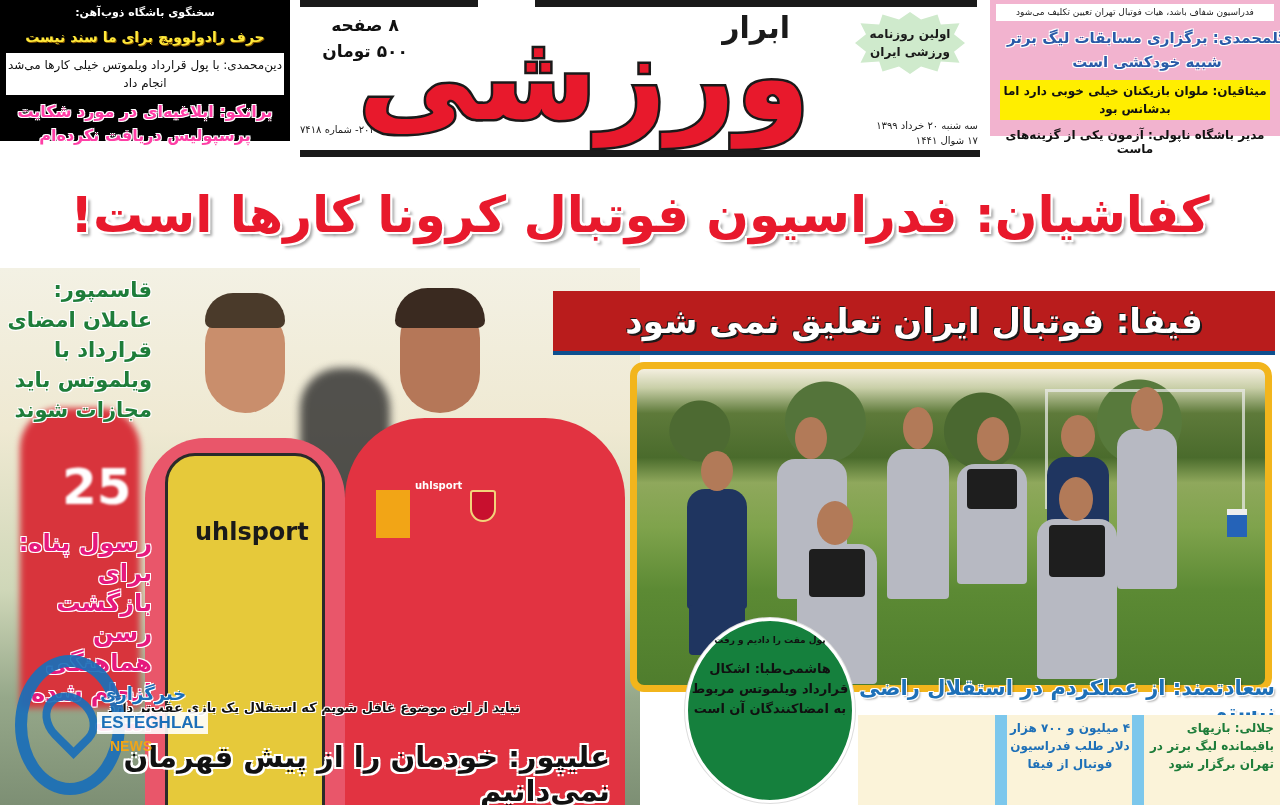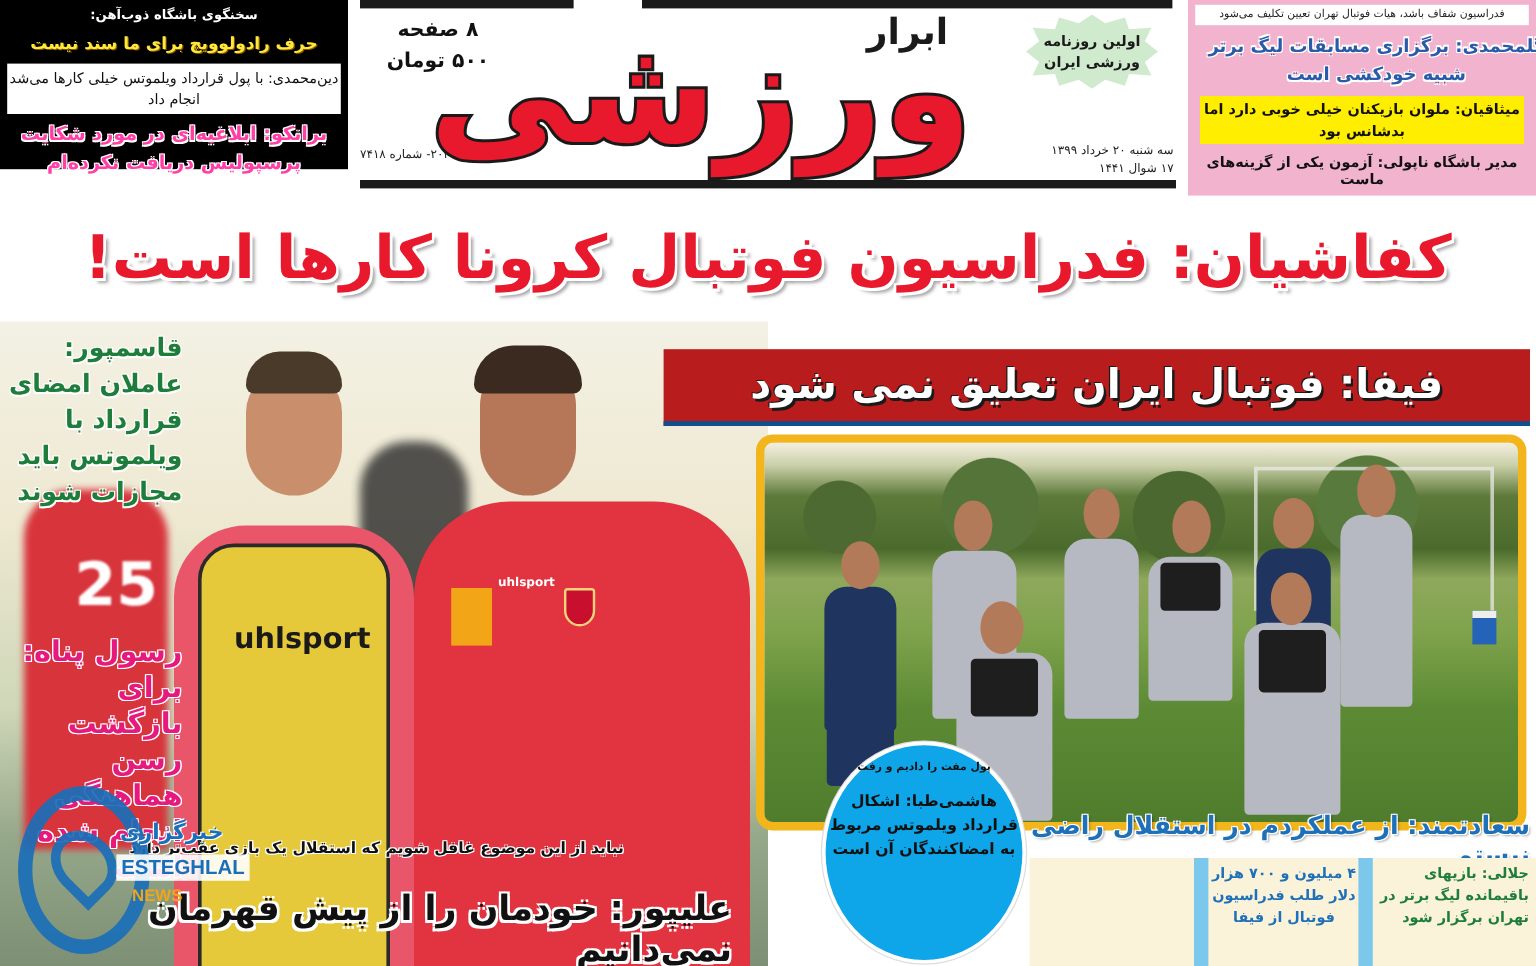--- a/index.html
+++ b/index.html
@@ -22,21 +22,21 @@
   .mast-bar-bottom { left: 300px; top: 150px; width: 680px; }
   .mast-price { left: 300px; top: 12px; width: 130px; text-align: center; font-size: 17px; font-weight: bold; color: #111; line-height: 26px; }
   .mast-greg { left: 300px; top: 124px; width: 150px; text-align: left; direction: rtl; font-size: 10px; color: #222; }
   .mast-logo { left: 470px; top: -6px; width: 340px; height: 160px; }
   .mast-logo-text { position: absolute; left: 0; top: 14px; width: 340px; text-align: center; font-family: "DejaVu Sans", sans-serif; font-weight: 900; font-size: 120px; line-height: 140px; color: #e8192c; letter-spacing: -8px; -webkit-text-stroke: 5px #1a1a1a; paint-order: stroke fill; }
   .mast-logo-small { position: absolute; right: 20px; top: 16px; font-size: 30px; font-weight: bold; color: #1a1a1a; letter-spacing: 2px; }
   .mast-badge { left: 855px; top: 12px; width: 110px; height: 62px; background: #cfeacc; clip-path: polygon(50% 0%, 60% 12%, 75% 4%, 78% 20%, 95% 18%, 90% 36%, 100% 50%, 90% 64%, 95% 82%, 78% 80%, 75% 96%, 60% 88%, 50% 100%, 40% 88%, 25% 96%, 22% 80%, 5% 82%, 10% 64%, 0% 50%, 10% 36%, 5% 18%, 22% 20%, 25% 4%, 40% 12%); display: flex; align-items: center; justify-content: center; text-align: center; font-size: 12px; font-weight: bold; color: #1a1a1a; line-height: 18px; }
   .mast-date { left: 860px; top: 118px; width: 118px; text-align: right; font-size: 10px; color: #222; line-height: 15px; }
 
   
-  .tr-box { left: 990px; top: 0; width: 290px; height: 163px; background: #f2b3cf; }
+  .tr-box { left: 990px; top: 0; width: 290px; height: 136px; background: #f2b3cf; }
   .tr-strip { position: absolute; top: 4px; left: 6px; width: 278px; height: 17px; background: #fff; font-size: 9px; color: #222; text-align: center; line-height: 17px; }
   .tr-title { position: absolute; top: 26px; left: 12px; width: 290px; text-align: center; color: #2a5ba8; font-size: 15px; font-weight: bold; line-height: 24px; text-shadow: 1px 1px 0 #fff, -1px -1px 0 #fff, 1px -1px 0 #fff, -1px 1px 0 #fff; }
   .tr-yellow { position: absolute; top: 80px; left: 10px; width: 270px; height: 40px; background: #ffee00; font-size: 12px; font-weight: bold; color: #111; text-align: center; line-height: 18px; padding-top: 2px; }
   .tr-foot { position: absolute; top: 128px; left: 0; width: 290px; text-align: center; font-size: 12px; font-weight: bold; color: #111; }
 
   
   .headline { left: 10px; top: 180px; width: 1260px; text-align: center; font-size: 50px; font-weight: 900; color: #e8192c; line-height: 70px; text-shadow: 2px 2px 0 #fff, -2px -2px 0 #fff, 2px -2px 0 #fff, -2px 2px 0 #fff, 4px 4px 3px rgba(0,0,0,0.35); letter-spacing: -1px; }
 
   
   .left-photo { left: 0; top: 268px; width: 640px; height: 537px; overflow: hidden;
@@ -79,21 +79,21 @@
     background: linear-gradient(180deg, #f4efe0 0%, #c9cfa8 6%, #5e7a3a 14%, #4a6b2c 28%, #8fa85c 36%, #7fa34c 50%, #5c8a34 70%, #4f7d2d 100%); }
   .tree-line { position: absolute; left: 0; top: 8px; width: 100%; height: 90px; background: radial-gradient(circle at 10% 60%, #4d6a32 0 30px, transparent 31px), radial-gradient(circle at 30% 50%, #54743a 0 40px, transparent 41px), radial-gradient(circle at 55% 60%, #4a6830 0 38px, transparent 39px), radial-gradient(circle at 80% 50%, #587a3c 0 42px, transparent 43px); }
   .goal { position: absolute; right: 20px; top: 20px; width: 200px; height: 120px; border: 3px solid #eee; border-bottom: none; opacity: .7; }
   .pl { position: absolute; background: #b7b9c2; border-radius: 18px 18px 4px 4px; }
   .pl-head { position: absolute; background: #b27a58; border-radius: 50%; }
   .pl-dark { background: #1f3560; }
   .pl-vest { position: absolute; background: #1e1e1e; border-radius: 4px; }
   .cooler { position: absolute; right: 18px; top: 140px; width: 20px; height: 28px; background: #2563b8; border-top: 6px solid #eee; }
 
   
-  .yellow-circle { left: 685px; top: 618px; width: 170px; height: 185px; border-radius: 50%; background: #0ea5e9; border: 3px solid #fff; box-shadow: 0 0 0 1px #ddd; text-align: center; }
+  .yellow-circle { left: 685px; top: 618px; width: 170px; height: 185px; border-radius: 50%; background: #15803d; border: 3px solid #fff; box-shadow: 0 0 0 1px #ddd; text-align: center; }
   .yc-kicker { position: absolute; top: 14px; left: 0; width: 100%; font-size: 9px; font-weight: bold; color: #111; }
   .yc-body { position: absolute; top: 38px; left: 0; width: 100%; font-size: 13px; font-weight: bold; color: #111; line-height: 20px; }
 
   
   .saad-title { left: 855px; top: 676px; width: 420px; text-align: right; font-size: 21px; font-weight: 900; color: #1e70b8; text-shadow: 1px 1px 0 #fff, -1px -1px 0 #fff, 1px -1px 0 #fff, -1px 1px 0 #fff, 2px 2px 2px rgba(0,0,0,.3); }
   .br-area { left: 858px; top: 715px; width: 422px; height: 90px; background: #fbf3d9; }
   .br-col { position: absolute; top: 0; height: 90px; font-size: 12px; font-weight: bold; line-height: 18px; text-align: right; padding-top: 4px; padding-right: 6px; }
   .br-col1 { right: 0; width: 135px; color: #1e7d3a; }
   .br-col2 { right: 148px; width: 124px; color: #1e70b8; text-align: center; padding-right: 0; }
   .br-col3 { right: 285px; width: 137px; color: #e6197d; }

